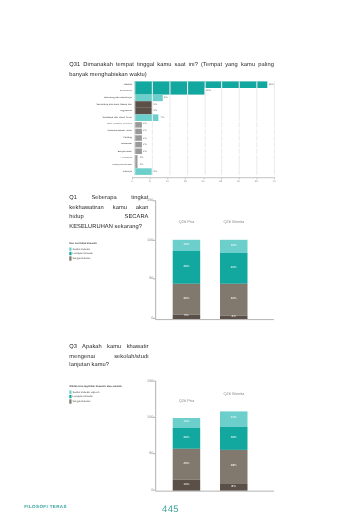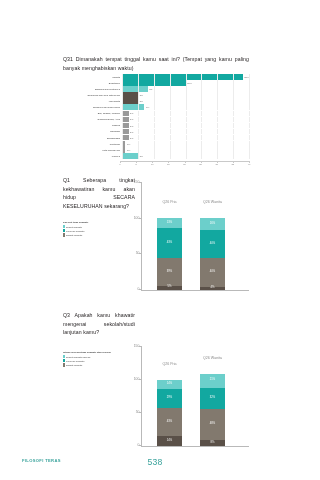--- a/index.html
+++ b/index.html
@@ -464,15 +464,15 @@
             <span>48%</span>
           </div>
           <div class="s-seg" style="height: 5.28px; background: rgb(90, 80, 72);">
             <span>8%</span>
           </div>
         </div>
       </div>
   </div>
 
   <div id="footer-brand">FILOSOFI TERAS</div>
-  <div id="page-number">538</div>
+  <div id="page-number">445</div>
 
 </div>
 
 </body></html>

